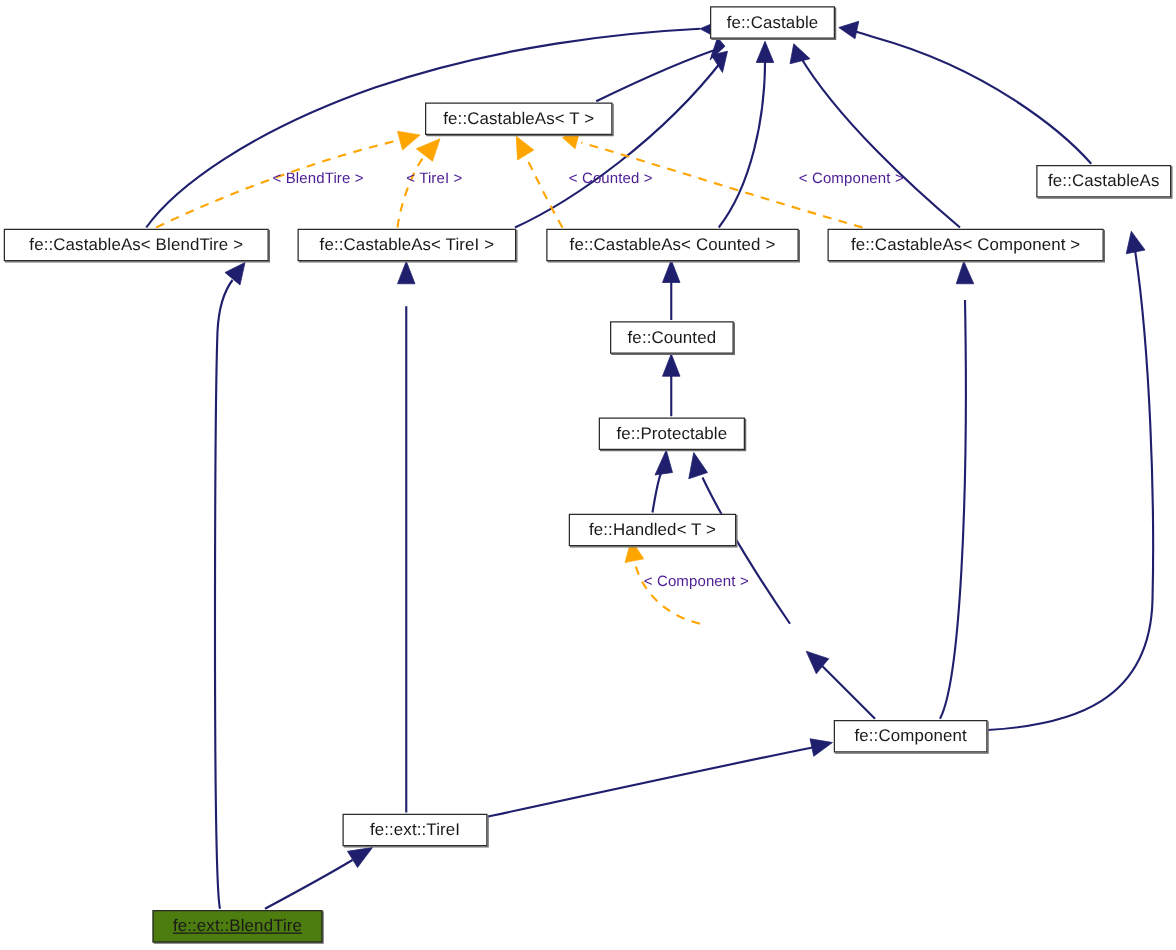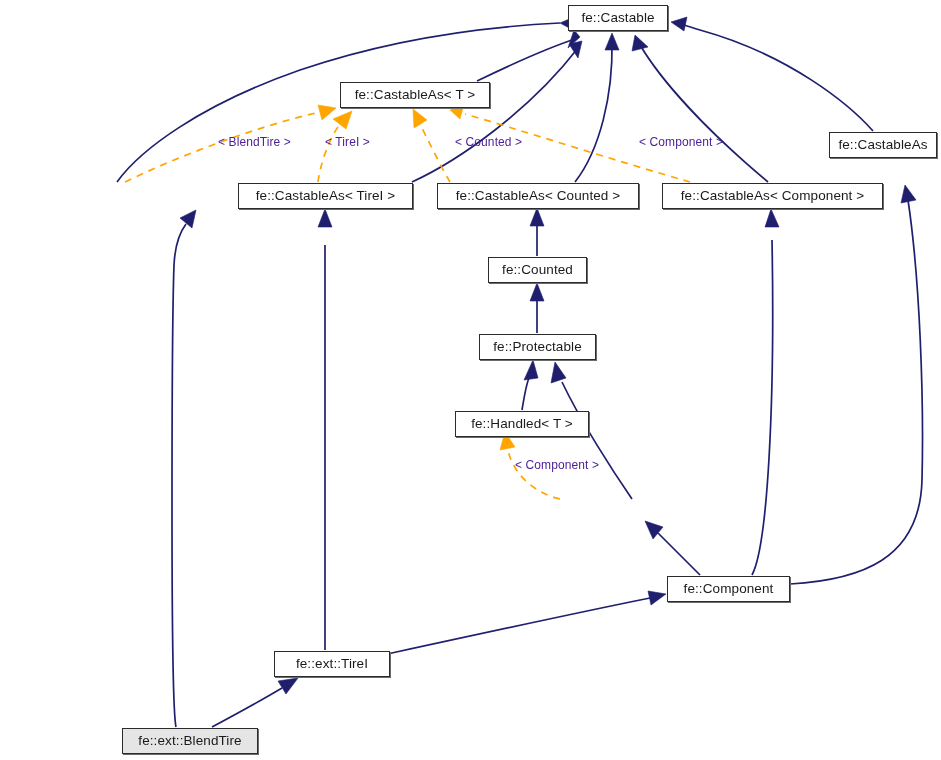--- a/index.html
+++ b/index.html
@@ -55,22 +55,23 @@
     justify-content: center;
     white-space: nowrap;
     font-size: 13.5px;
     color: #1a1a1a;
     letter-spacing: 0.1px;
     line-height: 1;
     height: 26px;
     box-shadow: 1px 1px 0 0 #6b6b6b;
   }
   .node-box.highlight {
-    background: #e5e5e5;
+    background: #4d7c0f;
     border: 1px solid #2b2b2b;
+    text-decoration: underline;
   }
   .node-label {
     padding: 0 7px;
     pointer-events: none;
   }
   .edge-label {
     position: absolute;
     font-size: 12px;
     color: #4c1d95;
     white-space: nowrap;
@@ -203,20 +204,23 @@
   </div>
 
   <div class="node-box" style="left:340px; top:82px; width:150px;">
     <span class="node-label">fe::CastableAs&lt; T &gt;</span>
   </div>
 
   <div class="node-box" style="left:829px; top:132px; width:108px;">
     <span class="node-label">fe::CastableAs</span>
   </div>
 
+  <div class="node-box" style="left:3px; top:183px; width:212px;">
+    <span class="node-label">fe::CastableAs&lt; BlendTire &gt;</span>
+  </div>
 
   <div class="node-box" style="left:238px; top:183px; width:175px;">
     <span class="node-label">fe::CastableAs&lt; TireI &gt;</span>
   </div>
 
   <div class="node-box" style="left:437px; top:183px; width:202px;">
     <span class="node-label">fe::CastableAs&lt; Counted &gt;</span>
   </div>
 
   <div class="node-box" style="left:662px; top:183px; width:221px;text-align:right;">

